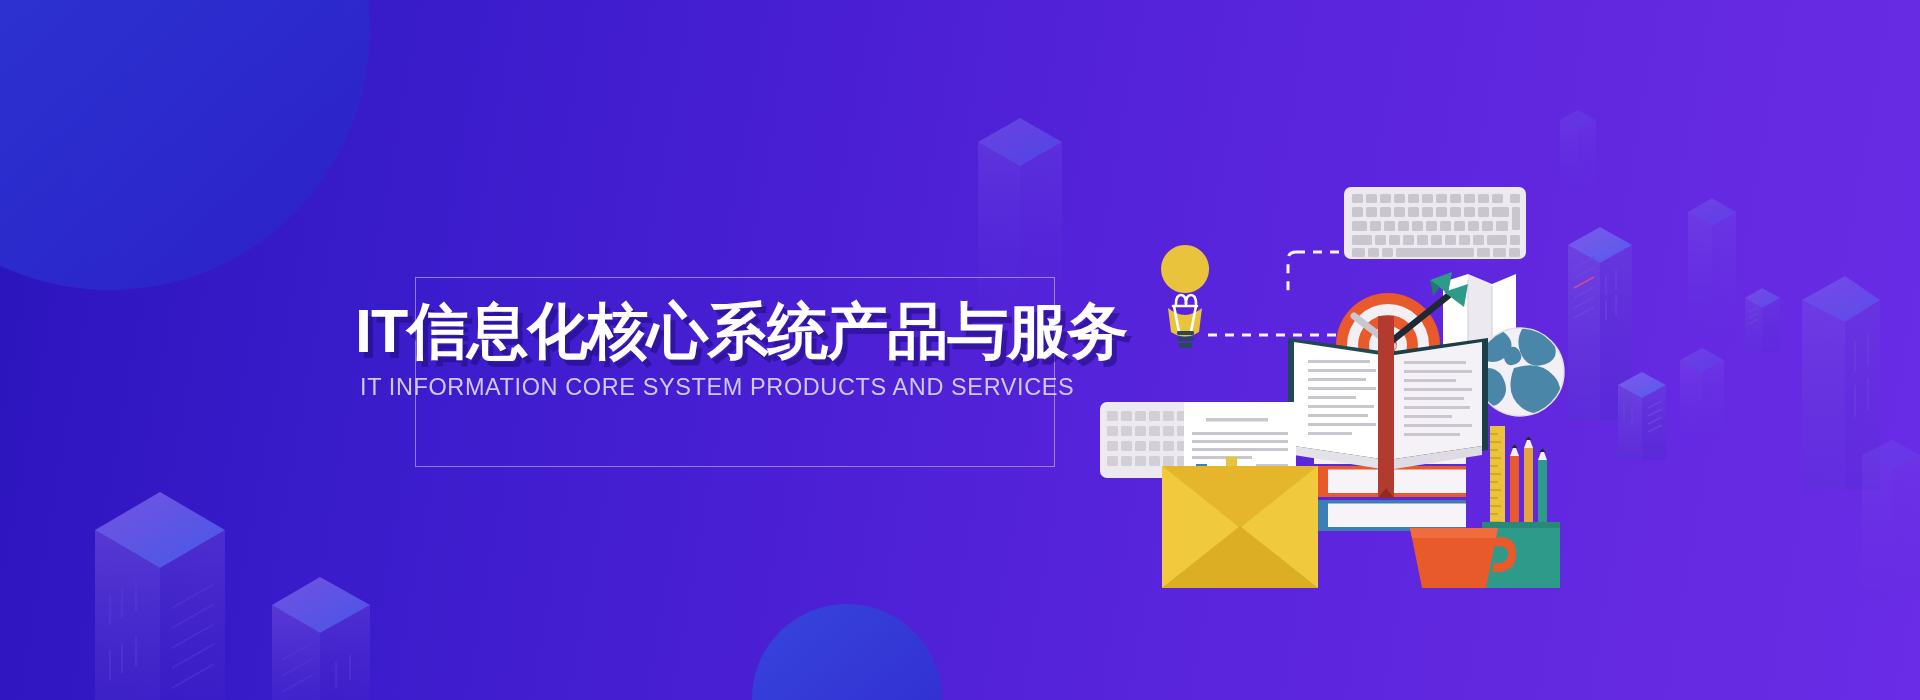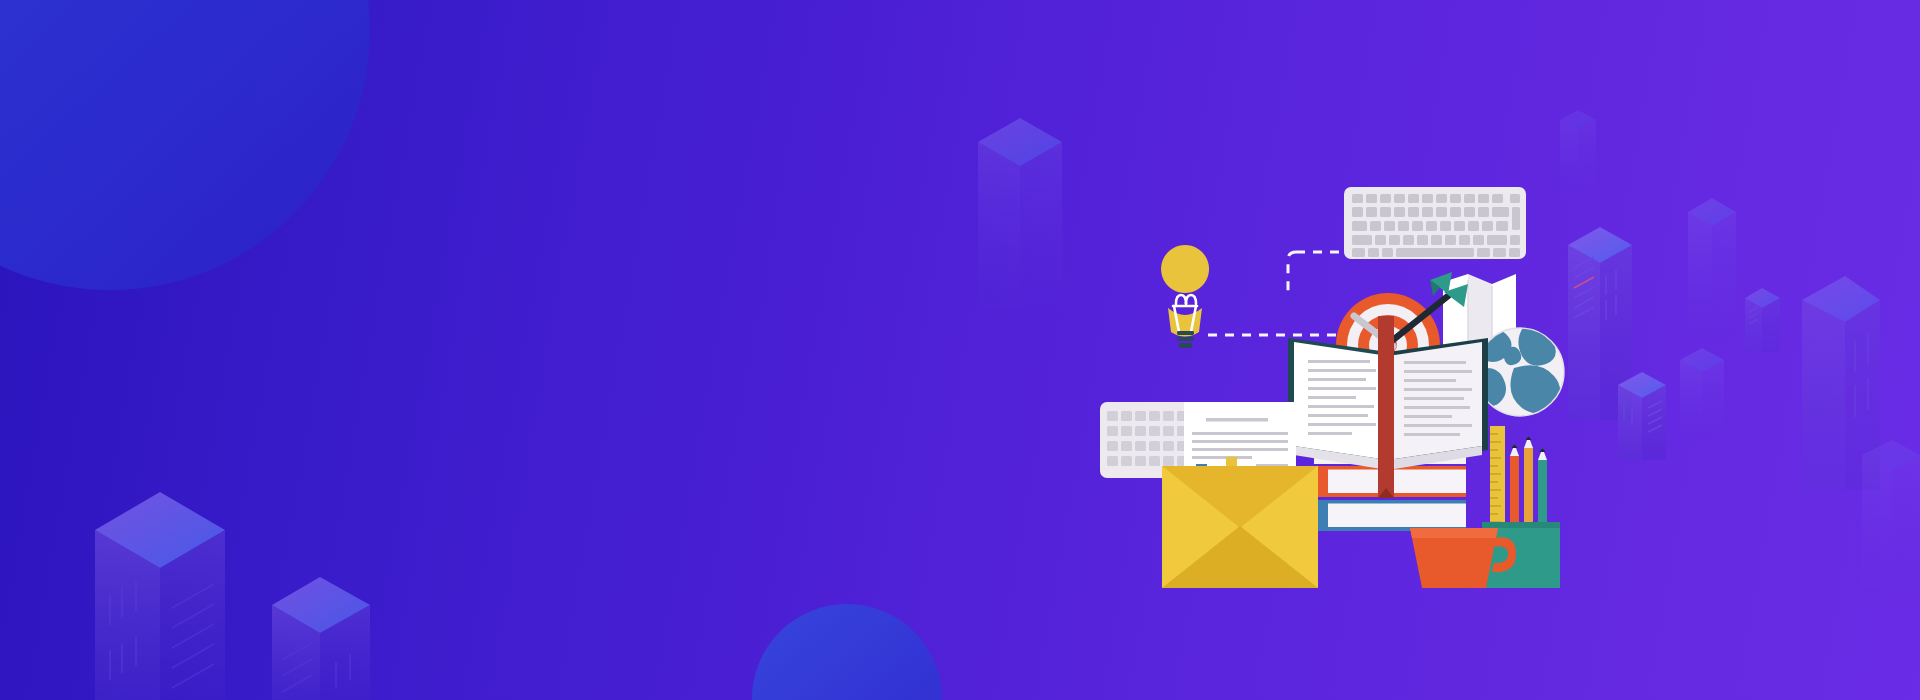--- a/index.html
+++ b/index.html
@@ -189,20 +189,25 @@
       <polygon points="1578,130 1596,120 1596,195 1578,195" fill="url(#gFaint)" opacity=".7"></polygon>
     </g>
 
     <g opacity="0.55">
       <polygon points="1862,455 1892,440 1920,455 1892,470" fill="url(#gTop)" opacity=".45"></polygon>
       <polygon points="1862,455 1892,470 1892,600 1862,600" fill="url(#gFaint)"></polygon>
       <polygon points="1892,470 1920,455 1920,600 1892,600" fill="url(#gFaint)" opacity=".7"></polygon>
     </g>
   </svg>
 
+  <div class="textblock">
+    <div class="frame"></div>
+    <div class="title">IT信息化核心系统产品与服务</div>
+    <div class="subtitle">IT INFORMATION CORE SYSTEM PRODUCTS AND SERVICES</div>
+  </div>
 
   <div class="illus">
     <svg width="470" height="460" viewBox="0 0 470 460">
       <defs>
         <clipPath id="globeClip">
             <circle cx="420" cy="242" r="44"></circle>
           </clipPath>
       </defs>
 
       <g fill="none" stroke="#ffffff" stroke-width="3" stroke-dasharray="9 8" stroke-linecap="butt" opacity=".95">

